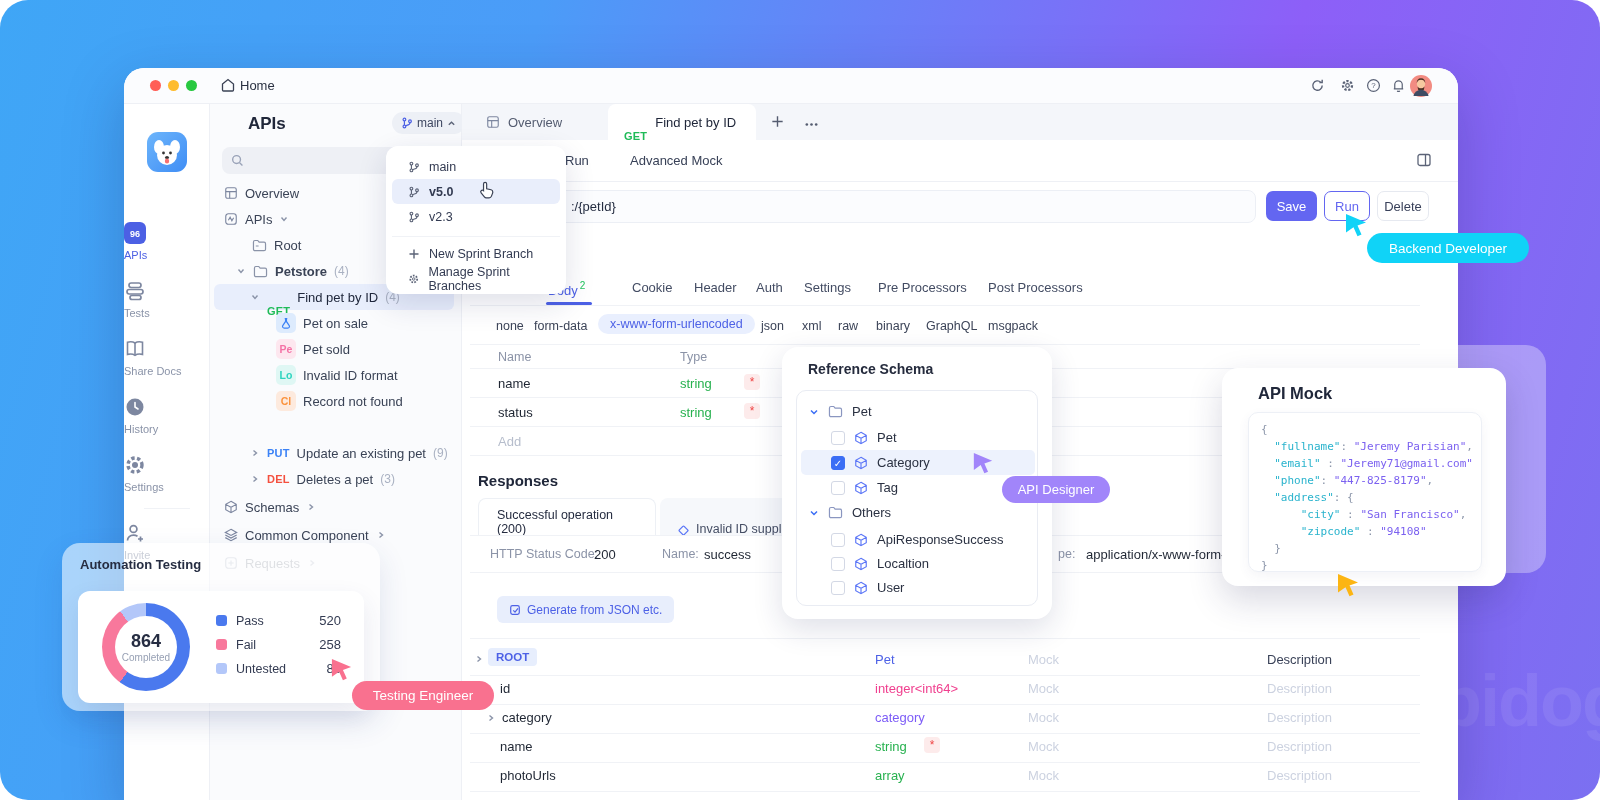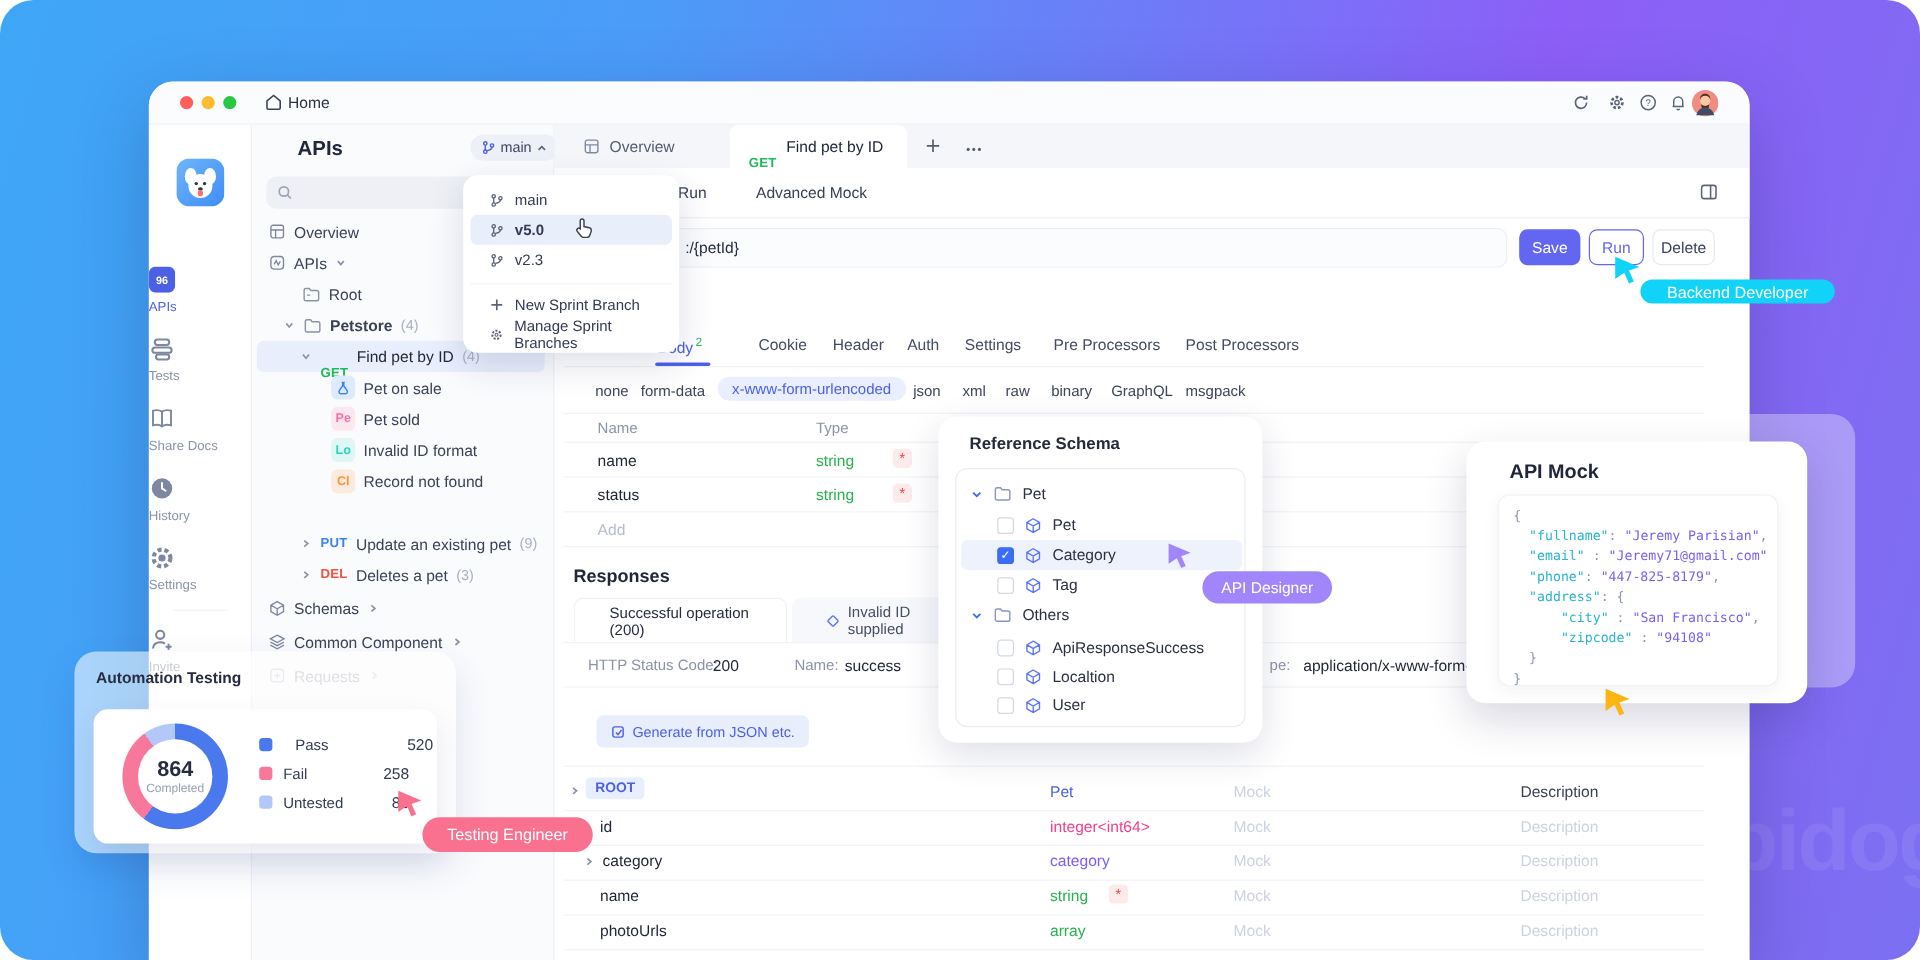--- a/index.html
+++ b/index.html
@@ -51,21 +51,21 @@
   .rtab.active { color:#4d61e6; font-weight:500; }
   .sup2 { font-size:10px; color:#22c55e; vertical-align:6px; margin-left:2px; }
   .btype { font-size:12.5px; color:#3c4458; }
   .btype.sel { background:#e9effe; color:#4d61e6; border-radius:11px; padding:3px 12px; }
   .hline { background:#f0f2f6; height:1px; }
   .th { font-size:12.5px; color:#8b93a7; }
   .td { font-size:13px; color:#1f2633; }
   .t-green { color:#27b14f; } .t-ref{color:#4d61e6;} .t-int{color:#f0408f;} .t-cat{color:#7c5cf7;}
   .req-chip { width:16px; height:16px; background:#fdebeb; border-radius:4px; color:#ef4444;
     font-size:12px; text-align:center; line-height:17px; }
-  .resp-tab { height:38px; display:flex; align-items:center; gap:7px; font-size:12.5px; padding:0 29px; }
+  .resp-tab { height:38px; display:flex; align-items:flex-end; gap:7px; font-size:12.5px; padding:0 18px; }
   .gen-btn { background:#e8eefc; border-radius:6px; height:27px; display:flex; align-items:center;
     gap:6px; padding:0 12px; font-size:12px; color:#4d61e6; }
   .mockc { color:#ccd2e0; } .descd { color:#3a4258; } .descl { color:#ccd2e0; }
   .root-chip { background:#e7eefd; border-radius:4px; color:#4d61e6; font-size:11.5px; font-weight:bold;
     padding:3px 8px; }
   
   .pop { background:#fff; border-radius:12px; box-shadow:0 10px 30px rgba(25,35,90,.14); }
   .dd-item { height:25px; display:flex; align-items:center; gap:9px; font-size:12.5px; color:#333b52; padding-left:16px; }
   .dd-hl { background:#e9eefb; border-radius:6px; }
   .cube-row { height:25px; display:flex; align-items:center; gap:9px; font-size:13px; color:#2a3142; }
@@ -600,42 +600,42 @@
 
   <div class="abs" style="left:62px;top:543px;width:318px;height:168px;background:rgba(255,255,255,.55);border-radius:18px;box-shadow:0 12px 30px rgba(30,60,130,.12);z-index:5">
     <div class="abs" style="left:18px;top:14px;font-size:13px;font-weight:bold;color:#262d42">Automation Testing</div>
     <div class="abs" style="left:16px;top:48px;width:286px;height:112px;background:#fff;border-radius:12px;box-shadow:0 10px 24px rgba(50,60,120,.10)">
       <div id="donut" class="abs" style="left: 24px; top: 12px; width: 88px; height: 88px; border-radius: 50%; background: conic-gradient(rgb(74, 121, 238) 0deg, rgb(74, 121, 238) 216.667deg, rgb(248, 120, 156) 216.667deg, rgb(248, 120, 156) 324.167deg, rgb(179, 199, 249) 324.167deg, rgb(179, 199, 249) 360deg);">
         <div class="abs" style="left:13px;top:13px;width:62px;height:62px;background:#fff;border-radius:50%;display:flex;flex-direction:column;align-items:center;justify-content:center">
           <span style="font-size:18px;font-weight:bold;color:#262d42">864</span>
           <span style="font-size:10px;color:#97a0b4">Completed</span>
         </div>
       </div>
-      <div class="legend-row abs" style="left:138px;top:22px;display:flex;align-items:center;gap:19px">
+      <div class="legend-row abs" style="left:138px;top:22px;display:flex;align-items:center;gap:9px">
         <span class="sw" style="width: 11px; height: 11px; border-radius: 3px; background: rgb(74, 121, 238);"></span>
         <span class="legend-lbl" style="width:62px">Pass</span>
         <span class="legend-val" style="width:34px">520</span>
       </div>
       <div class="legend-row abs" style="left:138px;top:46px;display:flex;align-items:center;gap:9px">
         <span class="sw" style="width: 11px; height: 11px; border-radius: 3px; background: rgb(248, 120, 156);"></span>
         <span class="legend-lbl" style="width:62px">Fail</span>
         <span class="legend-val" style="width:34px">258</span>
       </div>
       <div class="legend-row abs" style="left:138px;top:70px;display:flex;align-items:center;gap:9px">
         <span class="sw" style="width: 11px; height: 11px; border-radius: 3px; background: rgb(179, 199, 249);"></span>
         <span class="legend-lbl" style="width:62px">Untested</span>
         <span class="legend-val" style="width:34px">86</span>
       </div>
     </div>
   </div>
 
   <svg class="abs" style="left:1344px;top:213px;z-index:9" width="24" height="24" viewBox="0 0 24 24">
       <path d="M2 1 22 9.5 13.5 12.5 17.5 21.5 13.5 23.3 9.5 14.3 2 19.5Z" fill="#10d3f7"></path>
     </svg>
-  <div class="abs badge" style="left:1367px;top:233px;width:162px;height:20px;background:#10d3f7;z-index:8">Backend Developer</div>
+  <div class="abs badge" style="left:1367px;top:233px;width:162px;height:30px;background:#10d3f7;z-index:8">Backend Developer</div>
 
   <svg class="abs" style="left:972px;top:452px;z-index:9" width="22" height="22" viewBox="0 0 24 24">
       <path d="M2 1 22 9.5 13.5 12.5 17.5 21.5 13.5 23.3 9.5 14.3 2 19.5Z" fill="#a185fa"></path>
     </svg>
   <div class="abs badge" style="left:1002px;top:476px;width:108px;height:27px;background:#a185fa;border-radius:14px;font-size:13px;z-index:8">API Designer</div>
 
   <svg class="abs" style="left:330px;top:658px;z-index:9" width="23" height="23" viewBox="0 0 24 24">
       <path d="M2 1 22 9.5 13.5 12.5 17.5 21.5 13.5 23.3 9.5 14.3 2 19.5Z" fill="#f9718f"></path>
     </svg>
   <div class="abs badge" style="left:352px;top:681px;width:142px;height:29px;background:#f9718f;z-index:8">Testing Engineer</div>

